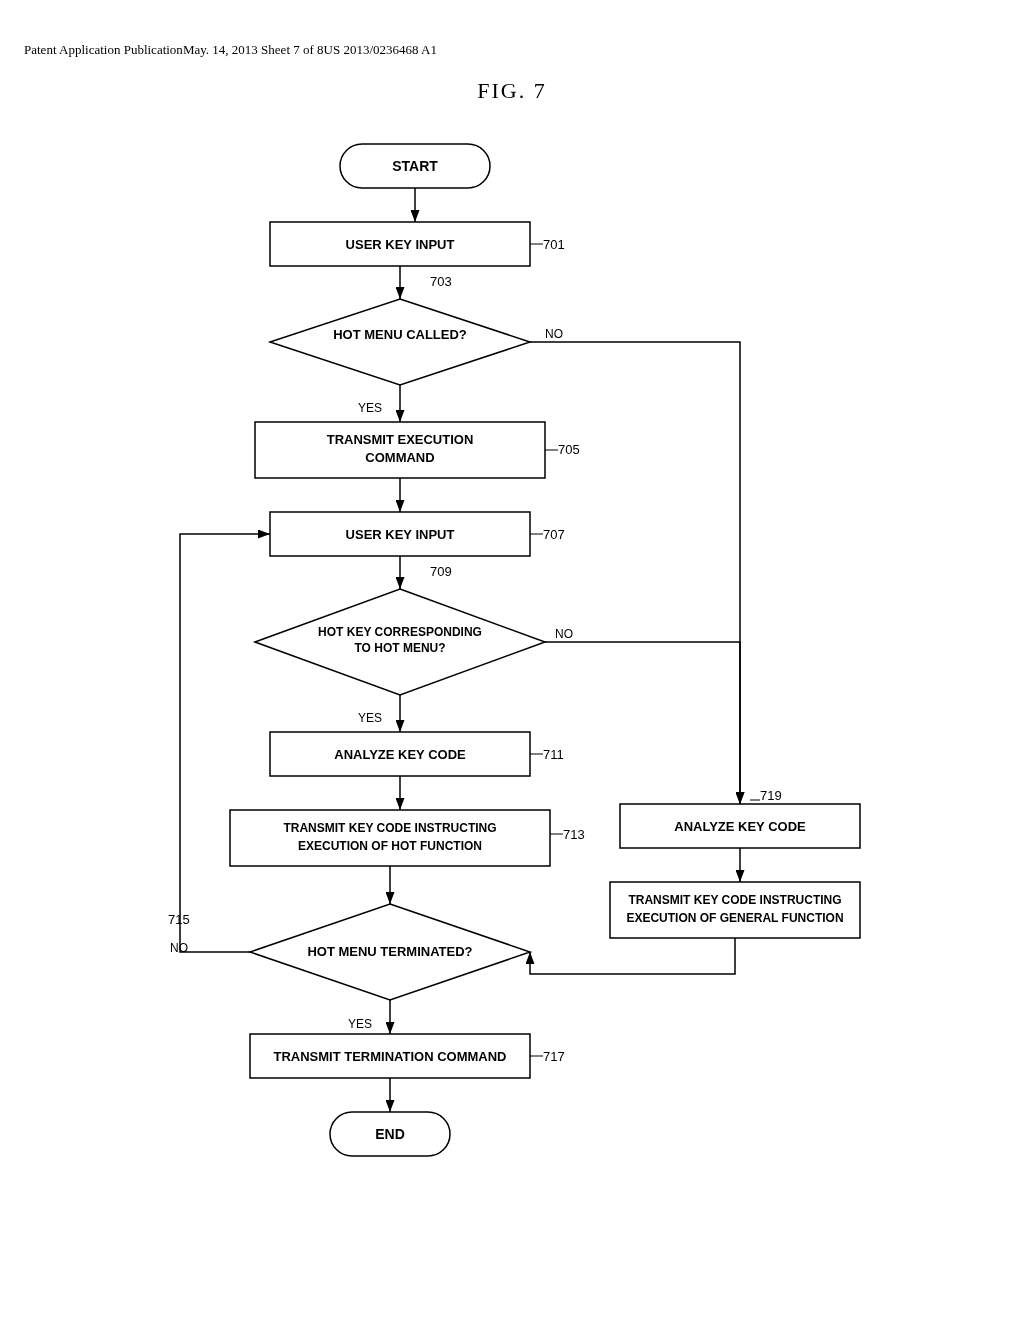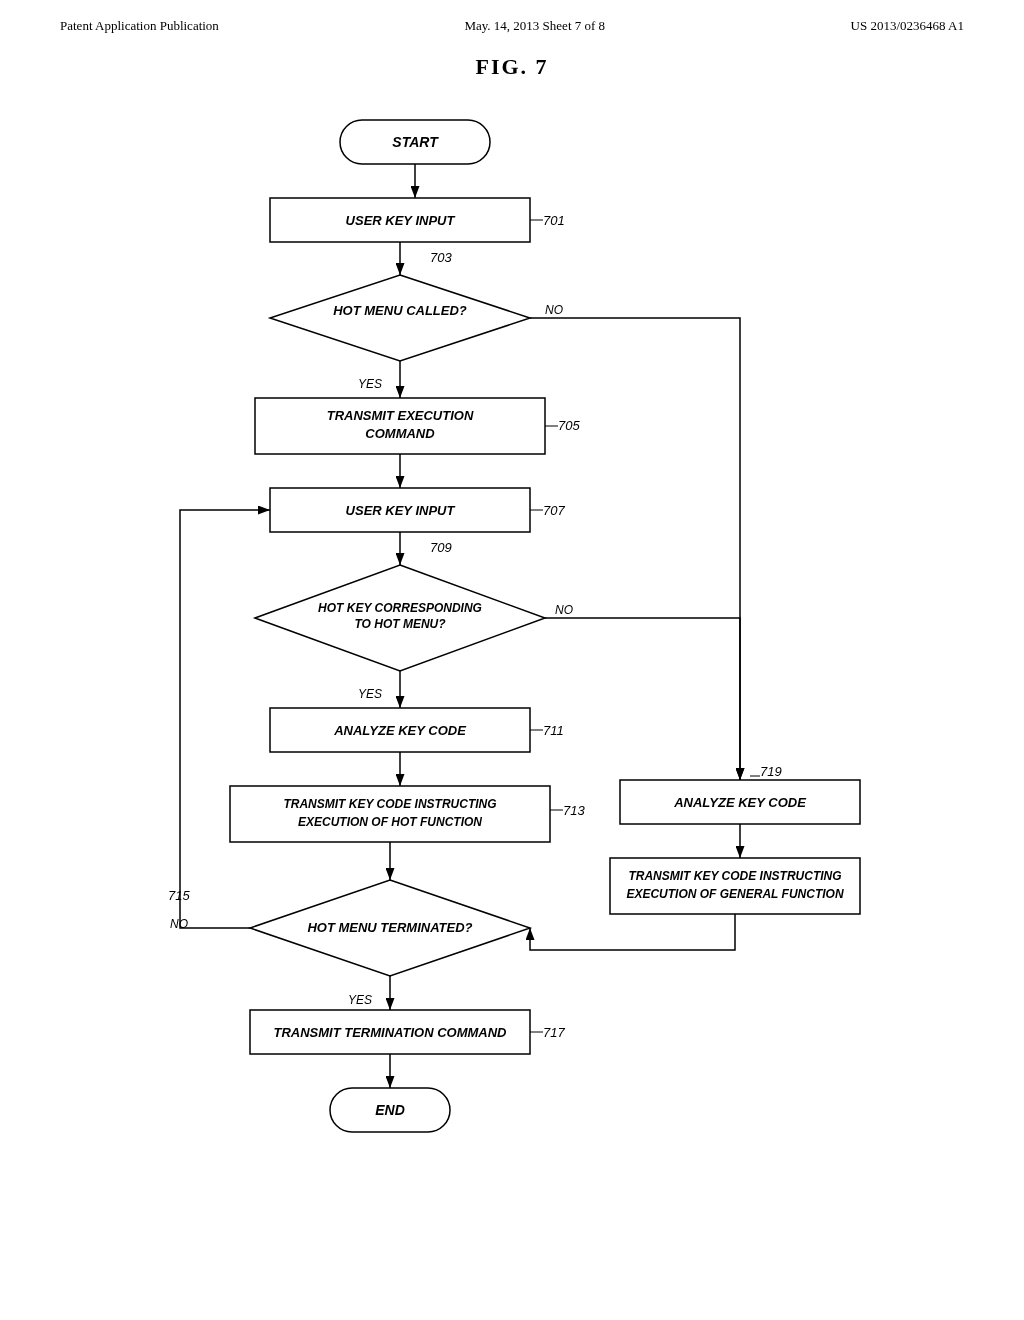--- a/index.html
+++ b/index.html
@@ -7,39 +7,38 @@
       background: #fff;
       font-family: 'Times New Roman', Times, serif;
       width: 1024px;
       min-height: 1320px;
       position: relative;
       overflow-x: hidden;
     }
 
     .page-header {
       display: flex;
-      justify-content: space-between;
       align-items: center;
-      padding: 18px 60px 10px 60px;
+      padding: 18px 60px 10px 24px;
       font-size: 13px;
+      margin-top: 24px;
     }
 
     .fig-title {
       text-align: center;
       font-size: 22px;
-      font-weight: bold;
+      font-weight: normal;
       margin-top: 10px;
       letter-spacing: 2px;
     }
 
     .diagram-container {
       position: relative;
       width: 100%;
       height: 1160px;
-      font-style: italic;
     }
 
     svg.flowchart {
       position: absolute;
       top: 0;
       left: 0;
       width: 100%;
       height: 100%;
     }
   </style>

